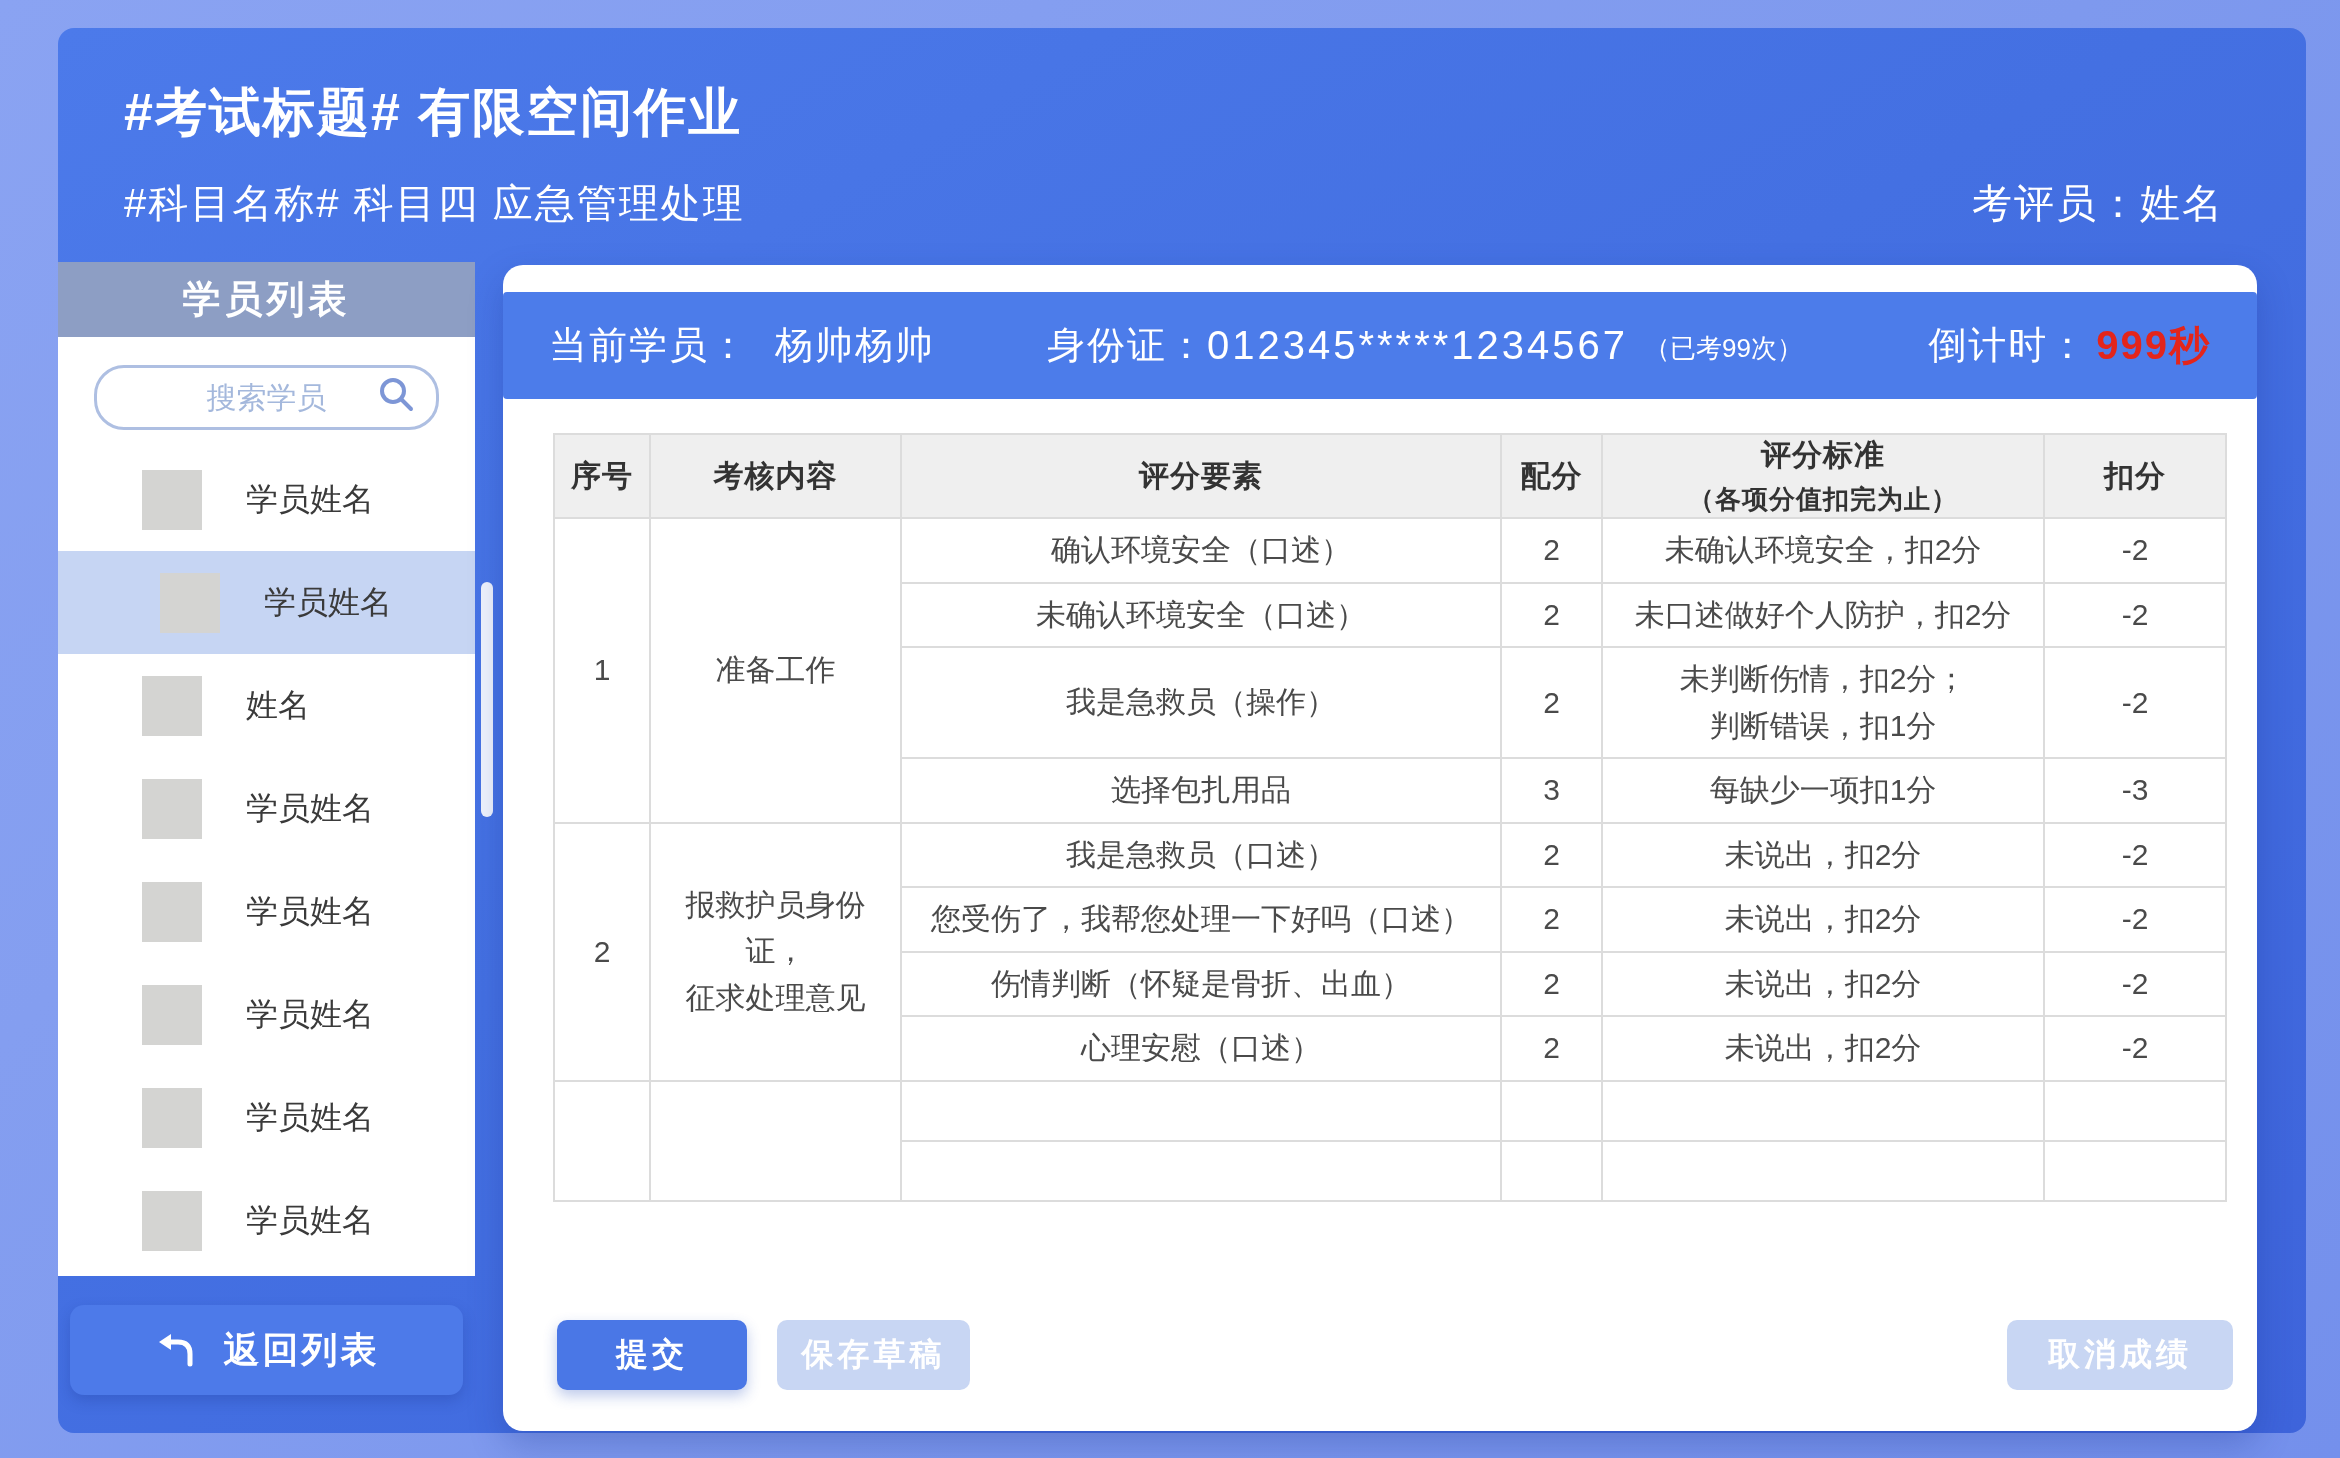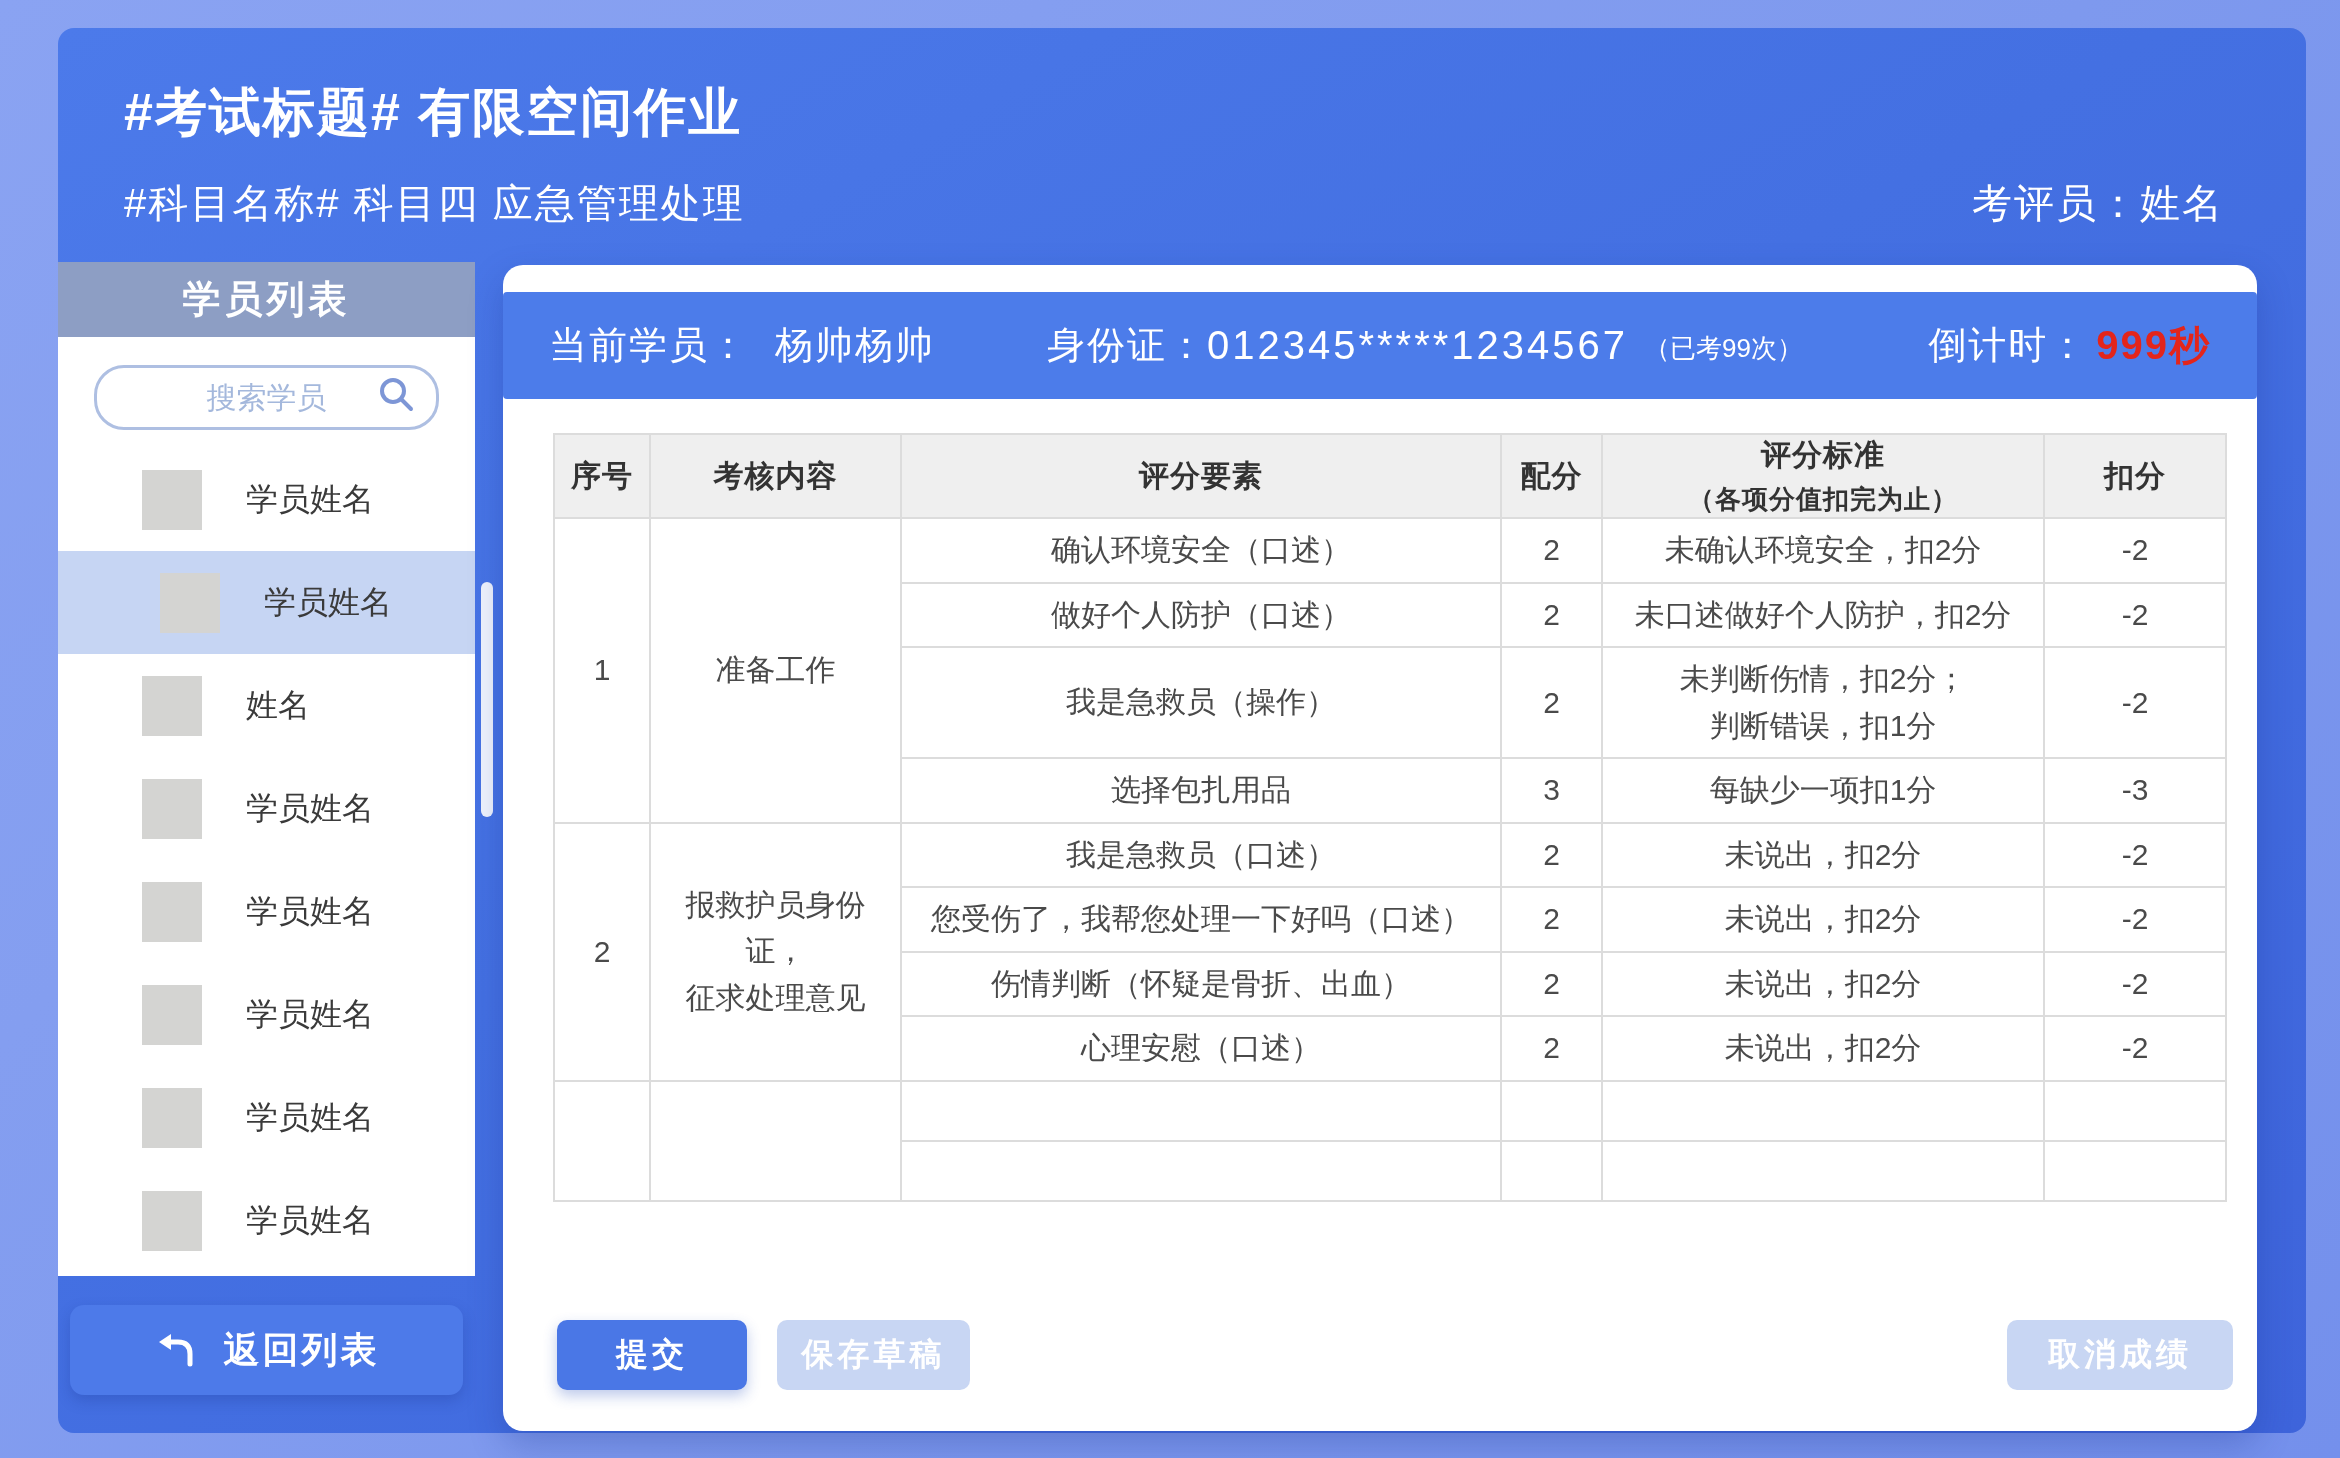--- a/index.html
+++ b/index.html
@@ -191,21 +191,21 @@
       <tbody>
           <tr>
             <td class="c-no" rowspan="4">1</td>
             <td class="c-content" rowspan="4">准备工作</td>
             <td class="c-element">确认环境安全（口述）</td>
             <td class="c-score">2</td>
             <td class="c-standard">未确认环境安全，扣2分</td>
             <td class="c-deduction">-2</td>
           </tr>
           <tr>
-            <td class="c-element">做好个人防护（口述）</td>
+            <td class="c-element">未确认环境安全（口述）</td>
             <td class="c-score">2</td>
             <td class="c-standard">未口述做好个人防护，扣2分</td>
             <td class="c-deduction">-2</td>
           </tr>
           <tr>
             <td class="c-element">我是急救员（操作）</td>
             <td class="c-score">2</td>
             <td class="c-standard">未判断伤情，扣2分；
 判断错误，扣1分</td>
             <td class="c-deduction">-2</td>

